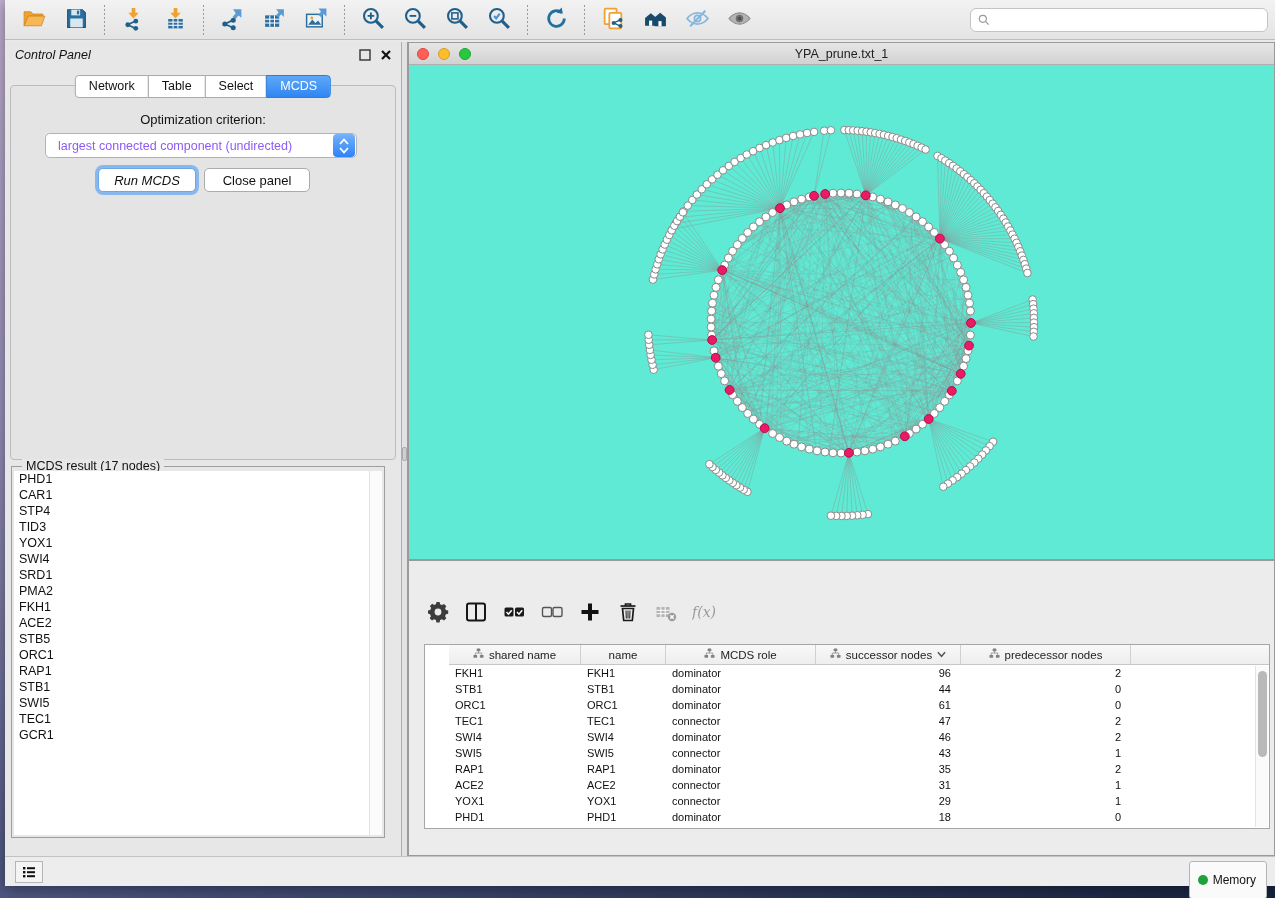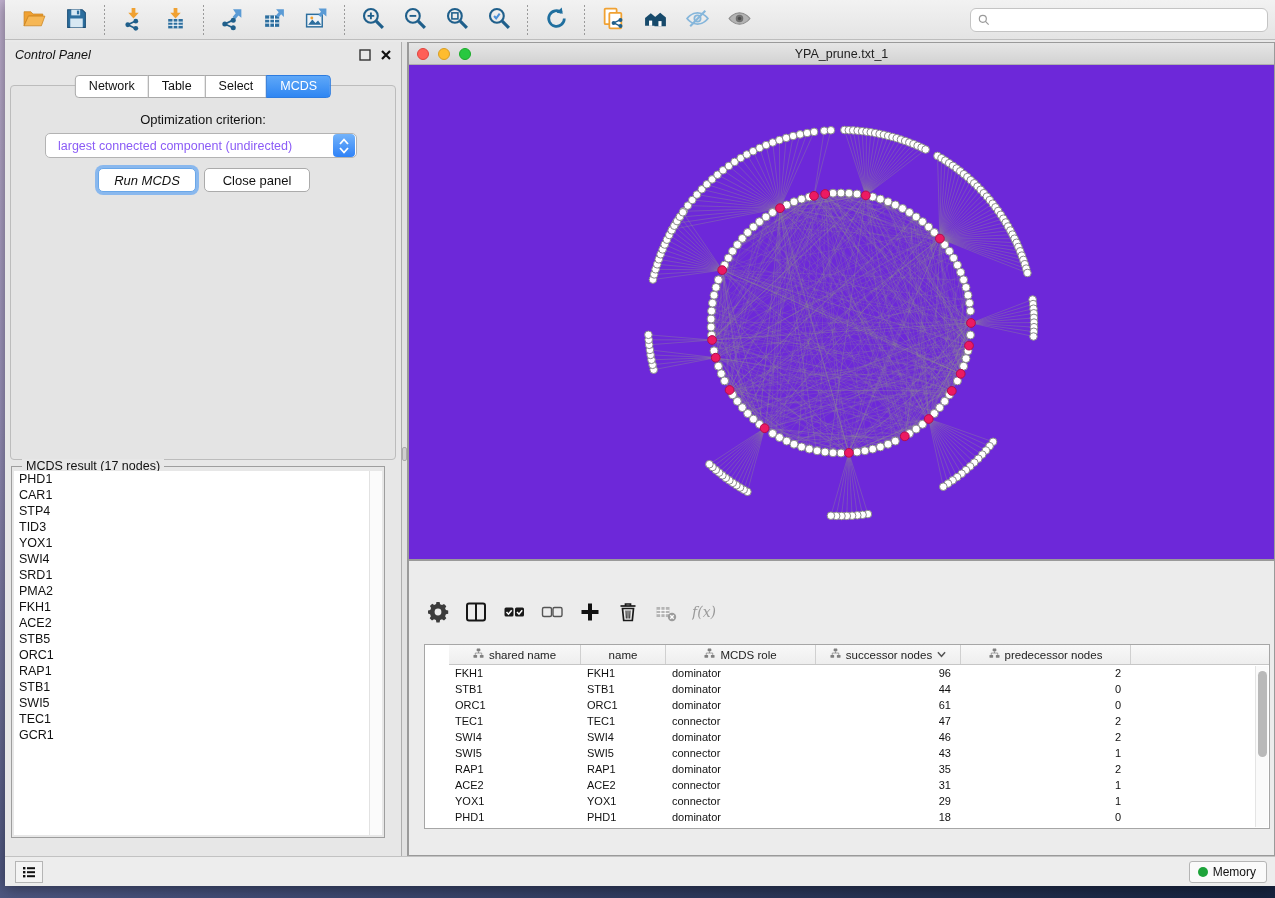--- a/index.html
+++ b/index.html
@@ -72,21 +72,21 @@
   .mcds-item { font-size:12.5px; line-height:16px; padding-left:5px; color:#111; }
 
   
   .splitter { position:absolute; left:397px; top:42px; width:6px; height:814px;
     background:#e2e2e2; border-right:1px solid #9a9a9a; }
   .grip { position:absolute; left:0; top:405px; width:5px; height:14px;
     background:#cfcfcf; border:1px solid #aaa; border-radius:2px; }
 
   
   .network-window { position:absolute; left:403px; top:42px; width:867px; height:518px;
-    background:#6d28d9; border:1px solid #9a9a9a; }
+    background:#5eead4; border:1px solid #9a9a9a; }
   .net-titlebar { position:absolute; left:0; top:0; right:0; height:22px;
     background:linear-gradient(#e6e6e6,#d2d2d2); border-bottom:1px solid #aeaeae; }
   .lights { position:absolute; left:8px; top:5px; display:flex; gap:9px; }
   .light { width:12px; height:12px; border-radius:50%; }
   .light.red { background:#ff5f57; border:1px solid #e0443e; }
   .light.yellow { background:#febc2e; border:1px solid #d89e24; }
   .light.green { background:#28c840; border:1px solid #1aab29; }
   .net-title { position:absolute; width:100%; text-align:center; top:4px;
     font-size:12.5px; color:#222; }
   #net-svg { position:absolute; left:0; top:22px; }
@@ -117,21 +117,21 @@
   .tp-tabs { position:absolute; left:0; right:0; top:274px; display:flex;
     justify-content:center; }
 
   
   .statusbar { position:absolute; left:0; top:856px; width:1270px; height:30px;
     background:#ededed; border-top:1px solid #c2c2c2; }
   .list-btn { position:absolute; left:10px; top:4px; width:28px; height:22px;
     background:#f4f4f4; border:1px solid #b5b5b5; display:flex; align-items:center;
     justify-content:center; }
   .list-btn svg { width:16px; height:16px; }
-  .memory-btn { position:absolute; right:8px; top:4px; height:22px; padding:0 10px 0 8px;
+  .memory-btn { position:absolute; right:8px; top:4px; height:38px; padding:0 10px 0 8px;
     background:#fafafa; border:1px solid #b5b5b5; border-radius:3px; display:flex;
     align-items:center; gap:5px; font-size:12px; color:#111; }
   .mem-dot { width:10px; height:10px; border-radius:50%; background:#1da33a; }
 </style>
 </head>
 <body>
 
 <div class="app">
 
   <div class="toolbar">

